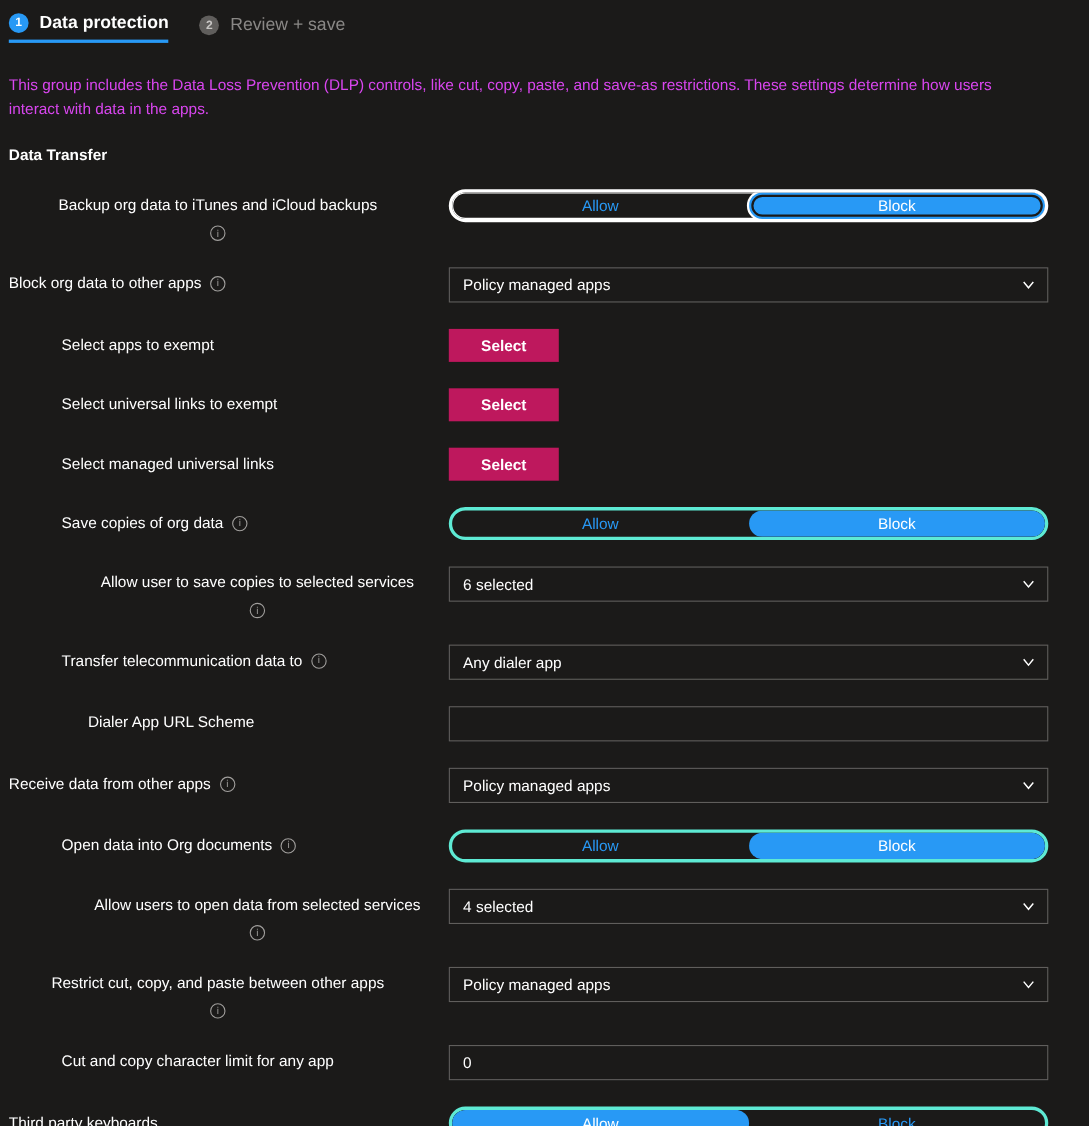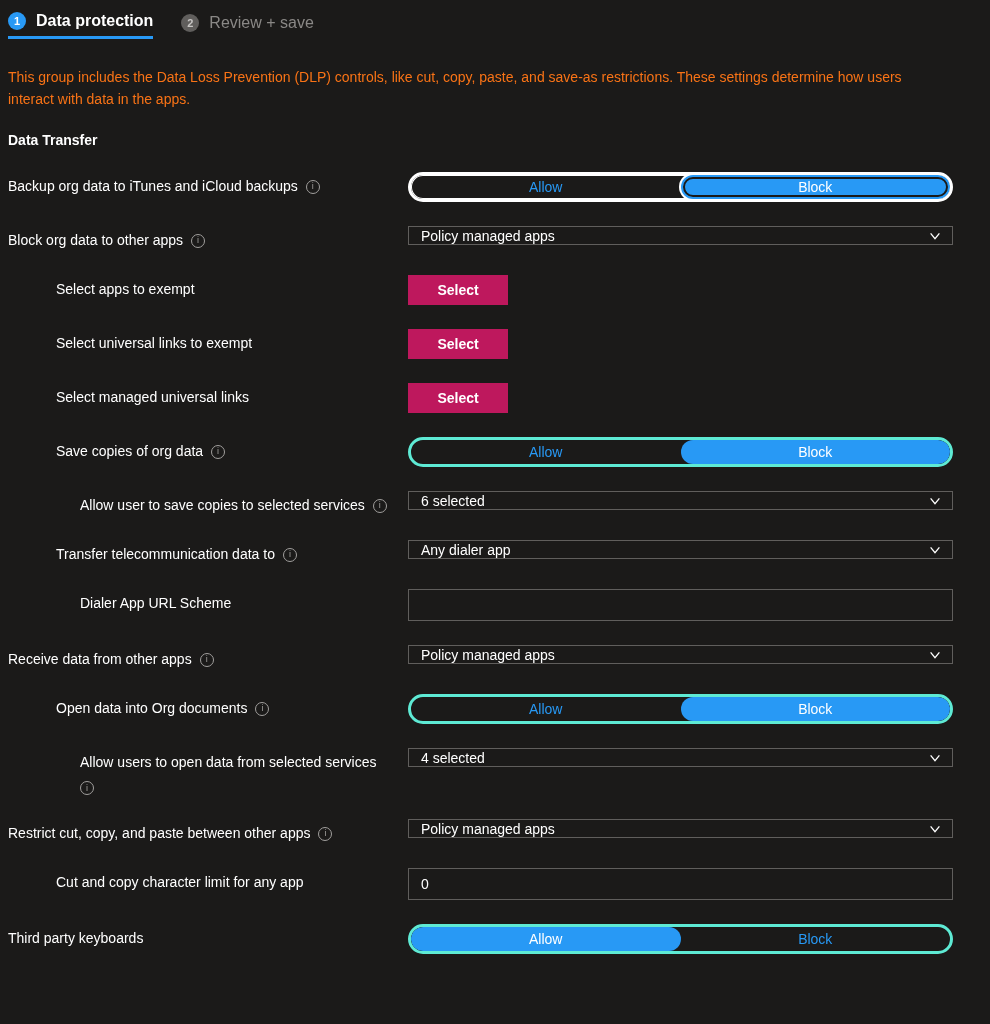--- a/index.html
+++ b/index.html
@@ -38,41 +38,41 @@
     color: #fff;
   }
   .tab.active .tab-num { background: #2899f5; }
   .tab.inactive .tab-num { background: #605e5c; color:#c8c6c4; }
   .tab-label { font-size: 16px; font-weight: 600; }
   .tab.inactive .tab-label { color: #8a8886; font-weight: 400; }
   .description {
     padding: 18px 0 22px 0;
     line-height: 1.55;
     max-width: 940px;
-    color: #f97316;
+    color: #d946ef;
   }
   .section-title {
     font-weight: 700;
     margin-bottom: 24px;
   }
   .row {
     display: flex;
     align-items: flex-start;
     margin-bottom: 24px;
   }
   .label-col {
     flex: 0 0 400px;
     padding-right: 20px;
     display: flex;
     align-items: center;
     gap: 8px;
     padding-top: 4px;
     line-height: 1.5;
   }
-  .label-col.wrap { flex-wrap: wrap; }
+  .label-col.wrap { flex-wrap: wrap; flex-direction: column; }
   .ctrl-col {
     flex: 1;
     display: flex;
   }
   .indent-1 { padding-left: 48px; }
   .indent-2 { padding-left: 72px; align-items: center; }
   .info-icon {
     display: inline-flex;
     align-items: center;
     justify-content: center;
@@ -113,21 +113,21 @@
     border-color: #fff;
   }
   .pill.focused .pill-opt.selected {
     outline: 2px solid #1b1a19;
     outline-offset: -4px;
     box-shadow: 0 0 0 2px #fff;
   }
   
   .select {
     width: 545px;
-    height: 19px;
+    height: 32px;
     border: 1px solid #605e5c;
     background: #1b1a19;
     color: #fff;
     display: flex;
     align-items: center;
     justify-content: space-between;
     padding: 0 10px 0 12px;
     cursor: pointer;
   }
   .chevron {

